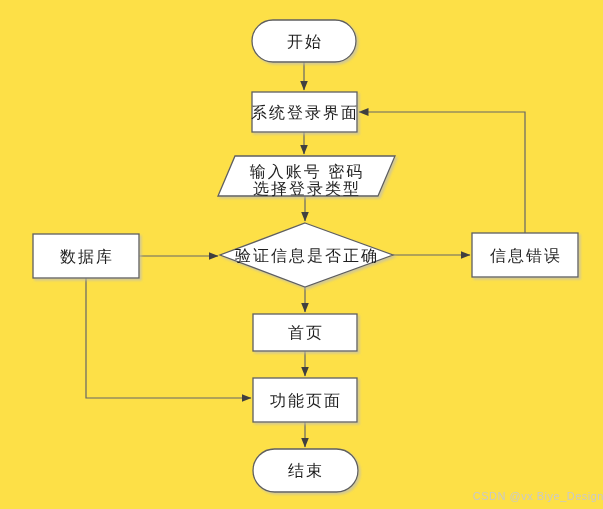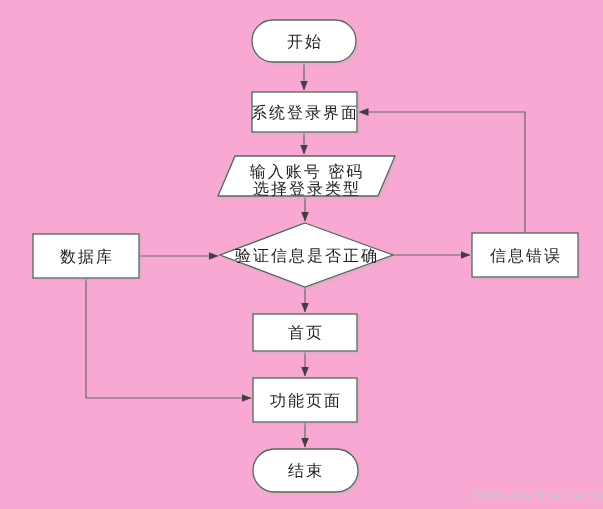--- a/index.html
+++ b/index.html
@@ -1,20 +1,20 @@
 <!DOCTYPE html>
 <html><head>
 <meta charset="utf-8">
 <style>
   html, body { margin: 0; padding: 0; background: #ffffff; }
   .stage {
     position: relative;
     width: 603px;
     height: 509px;
-    background: #f9a8d4;
+    background: #fde047;
     overflow: hidden;
     font-family: "Liberation Sans", sans-serif;
   }
   svg { display: block; }
   .shape {
     fill: #ffffff;
     stroke: #5f5f5f;
     stroke-width: 1.3;
     filter: url(#ds);
   }

